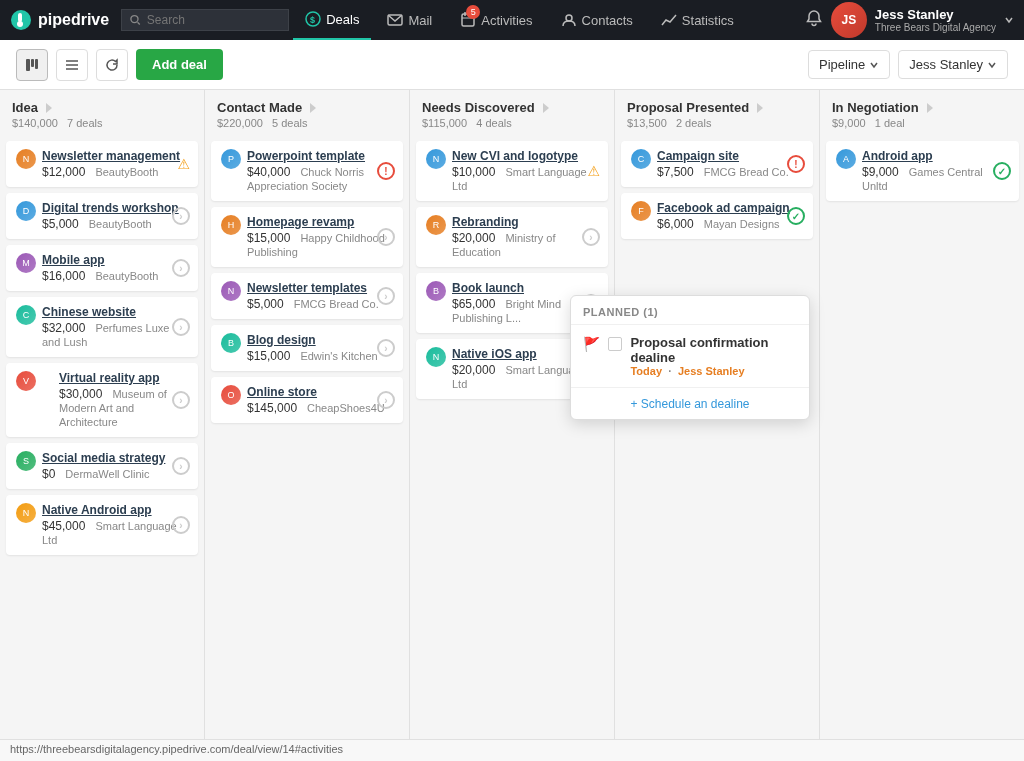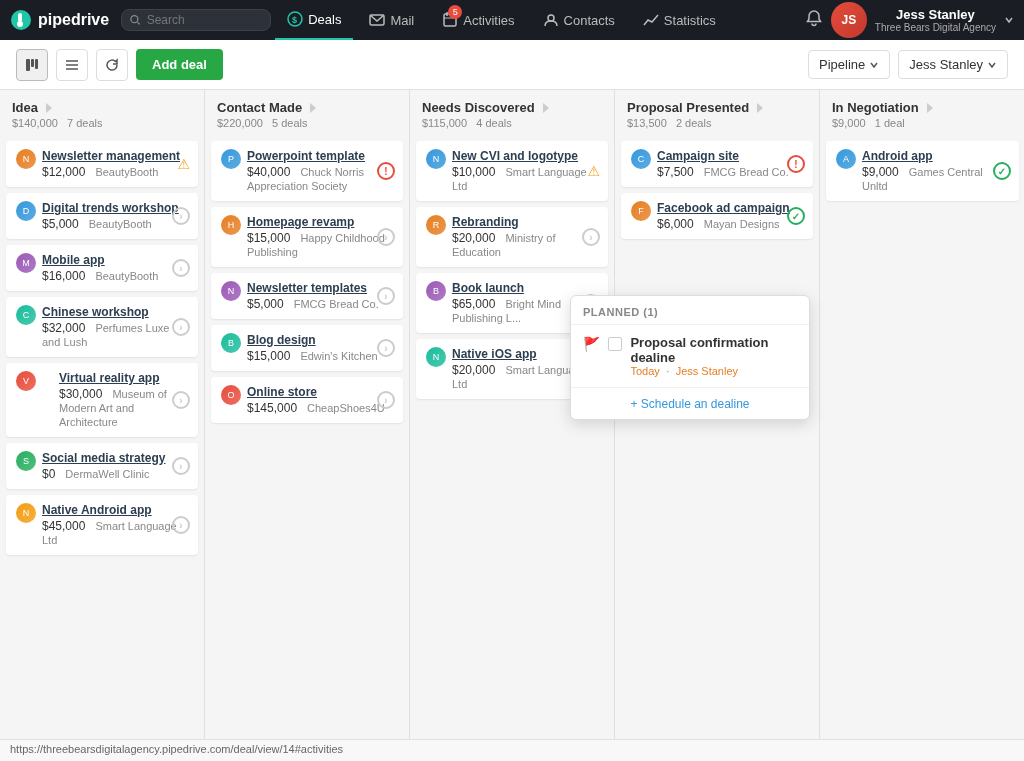--- a/index.html
+++ b/index.html
@@ -20,22 +20,22 @@
 
     .logo {
       display: flex; align-items: center; gap: 6px;
       color: #fff; font-size: 16px; font-weight: 700;
       margin-right: 8px; text-decoration: none;
     }
 
     .search-box {
       display: flex; align-items: center;
       background: #2d3139; border: 1px solid #3d4148;
-      border-radius: 8px; padding: 3px 8px; gap: 6px;
-      width: 150px;
+      border-radius: 0; padding: 3px 8px; gap: 6px;
+      width: 168px;
     }
     .search-box input {
       background: transparent; border: none; outline: none;
       color: #aaa; font-size: 12px; width: 100%;
     }
 
     .nav-item {
       display: flex; align-items: center; gap: 5px;
       color: #bbb; padding: 0 12px; height: 40px;
       cursor: pointer; text-decoration: none; font-size: 13px;
@@ -43,21 +43,21 @@
     }
     .nav-item.active { color: #fff; border-bottom: 2px solid #21c5a8; }
 
     .nav-badge {
       background: #e74c3c; color: #fff; font-size: 9px;
       border-radius: 50%; width: 14px; height: 14px;
       display: flex; align-items: center; justify-content: center;
       position: absolute; top: 6px; left: 28px;
     }
 
-    .nav-right { margin-left: auto; display: flex; align-items: center; gap: 8px; text-align: center; }
+    .nav-right { margin-left: auto; display: flex; align-items: center; gap: 8px; }
 
     .notif-bell { color: #bbb; font-size: 16px; cursor: pointer; }
     .user-avatar-placeholder {
       width: 36px; height: 36px; border-radius: 50%;
       background: linear-gradient(135deg, #e74c3c, #c0392b);
       display: flex; align-items: center; justify-content: center;
       color: #fff; font-size: 12px; font-weight: 600;
     }
 
     .user-info { color: #fff; }
@@ -183,21 +183,21 @@
 
     .popover-item {
       display: flex; align-items: flex-start; gap: 8px;
       padding: 10px 12px;
     }
 
     .popover-flag { font-size: 14px; color: #888; margin-top: 1px; }
     .popover-checkbox { width: 14px; height: 14px; border: 1px solid #ccc; border-radius: 2px; flex-shrink: 0; margin-top: 2px; }
     .popover-content { flex: 1; }
     .popover-title { font-size: 13px; font-weight: 600; color: #333; }
-    .popover-meta { font-size: 11px; color: #888; }
+    .popover-meta { font-size: 11px; color: #888; font-weight: bold; }
     .popover-meta span { color: #e67e22; }
 
     .popover-footer {
       border-top: 1px solid #f0f0f0;
       padding: 8px 12px;
       text-align: center;
     }
     .schedule-link { color: #3498db; font-size: 12px; cursor: pointer; text-decoration: none; }
 
     
@@ -391,21 +391,21 @@
       <div class="card-indicator">
       <div class="indicator-circle indicator-grey">›</div>
     </div>
     </div>
           <div class="card">
       <div class="card-header">
         <div class="card-avatar" style="background:linear-gradient(135deg, #1abc9c, #1abc9ccc)">
           C
         </div>
         <div style="flex:1;min-width:0;">
-          <div class="card-title">Chinese workshop</div>
+          <div class="card-title">Chinese website</div>
           <div class="card-amount">$32,000 &nbsp; <span class="card-company">Perfumes Luxe and Lush</span></div>
         </div>
       </div>
       <div class="card-indicator">
       <div class="indicator-circle indicator-grey">›</div>
     </div>
     </div>
           <div class="card">
       <div class="card-header">
         <div class="card-avatar" style="background:linear-gradient(135deg, #e74c3c, #e74c3ccc)">

